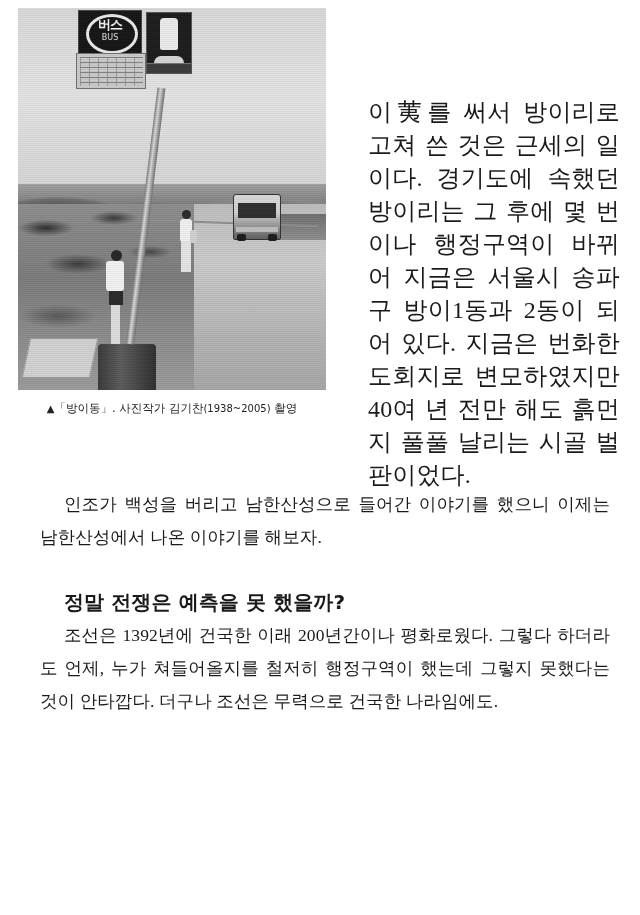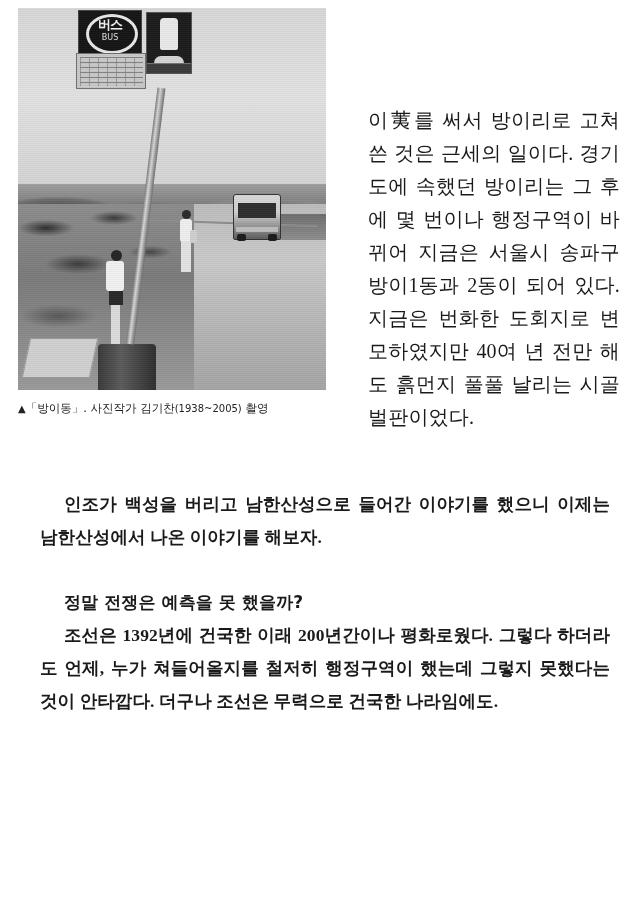--- a/index.html
+++ b/index.html
@@ -222,35 +222,36 @@
   .grain {
     position: absolute; inset: 0;
     background:
       repeating-linear-gradient(0deg, rgba(0,0,0,.035) 0px, rgba(0,0,0,.035) 1px, rgba(255,255,255,.02) 1px, rgba(255,255,255,.02) 2px);
     pointer-events: none;
   }
 
   .caption {
     width: 308px;
     margin-top: 11px;
+    text-align: center;
     font-family: "DejaVu Sans", "Liberation Sans", sans-serif;
     font-size: 11.5px;
     color: #222;
     white-space: nowrap;
   }
   .caption .tri { font-size: 10px; }
   .caption .years { font-size: 10px; }
 
   
   .side-col {
     position: absolute;
     left: 368px;
-    top: 104px;
+    top: 96px;
     width: 252px;
-    font-size: 20px;
+    font-size: 24px;
     line-height: 33px;
     text-align: justify;
     text-justify: inter-character;
     letter-spacing: .2px;
   }
 
   
   .body-col {
     position: absolute;
     left: 40px;
@@ -258,29 +259,28 @@
     width: 570px;
     font-size: 17.5px;
     line-height: 33px;
   }
   .body-col p {
     margin: 0;
     text-indent: 24px;
     text-align: justify;
     text-justify: inter-character;
     letter-spacing: .1px;
-    font-weight: bold;
   }
   .spacer-1 { height: 32px; }
   .section-head {
     margin: 0;
     text-indent: 24px;
     font-family: "DejaVu Sans", "Liberation Sans", sans-serif;
     font-weight: bold;
-    font-size: 17px;
+    font-size: 20px;
     line-height: 33px;
     letter-spacing: -.3px;
   }
 </style>
 </head>
 <body>
 
 <div class="figure">
 
   <div class="photo-frame">

